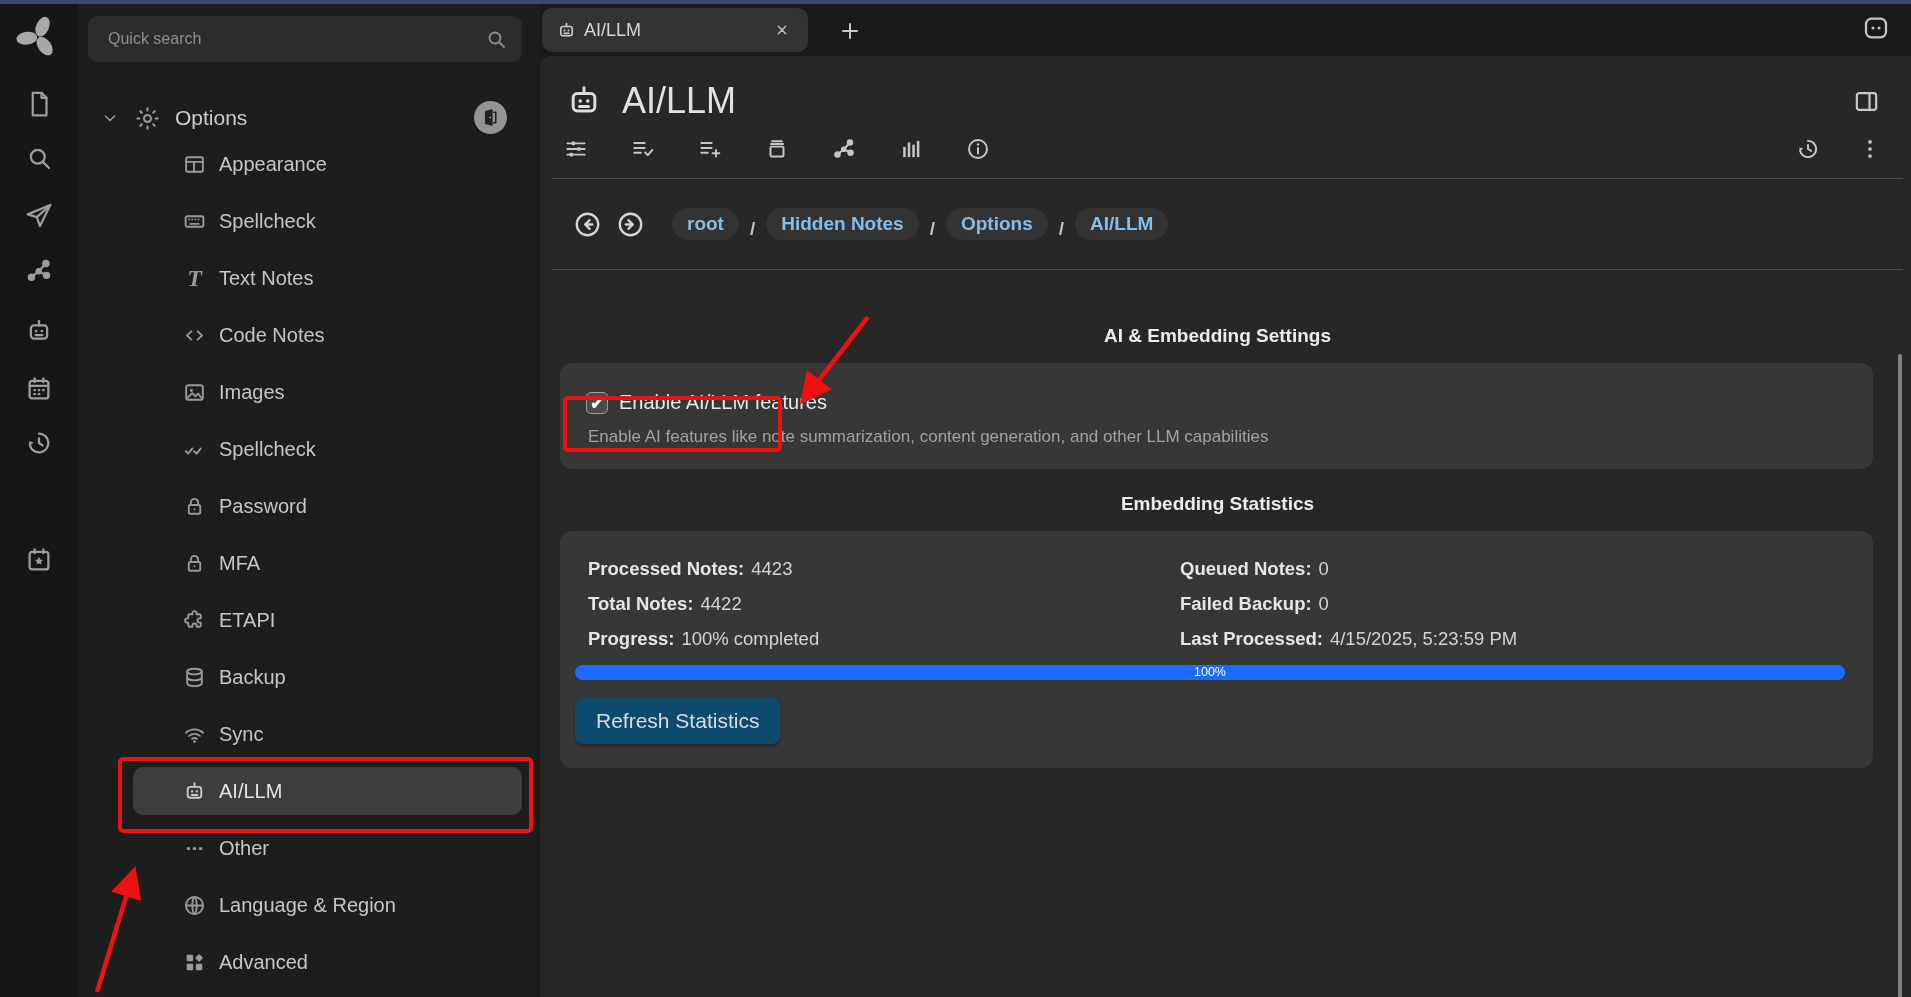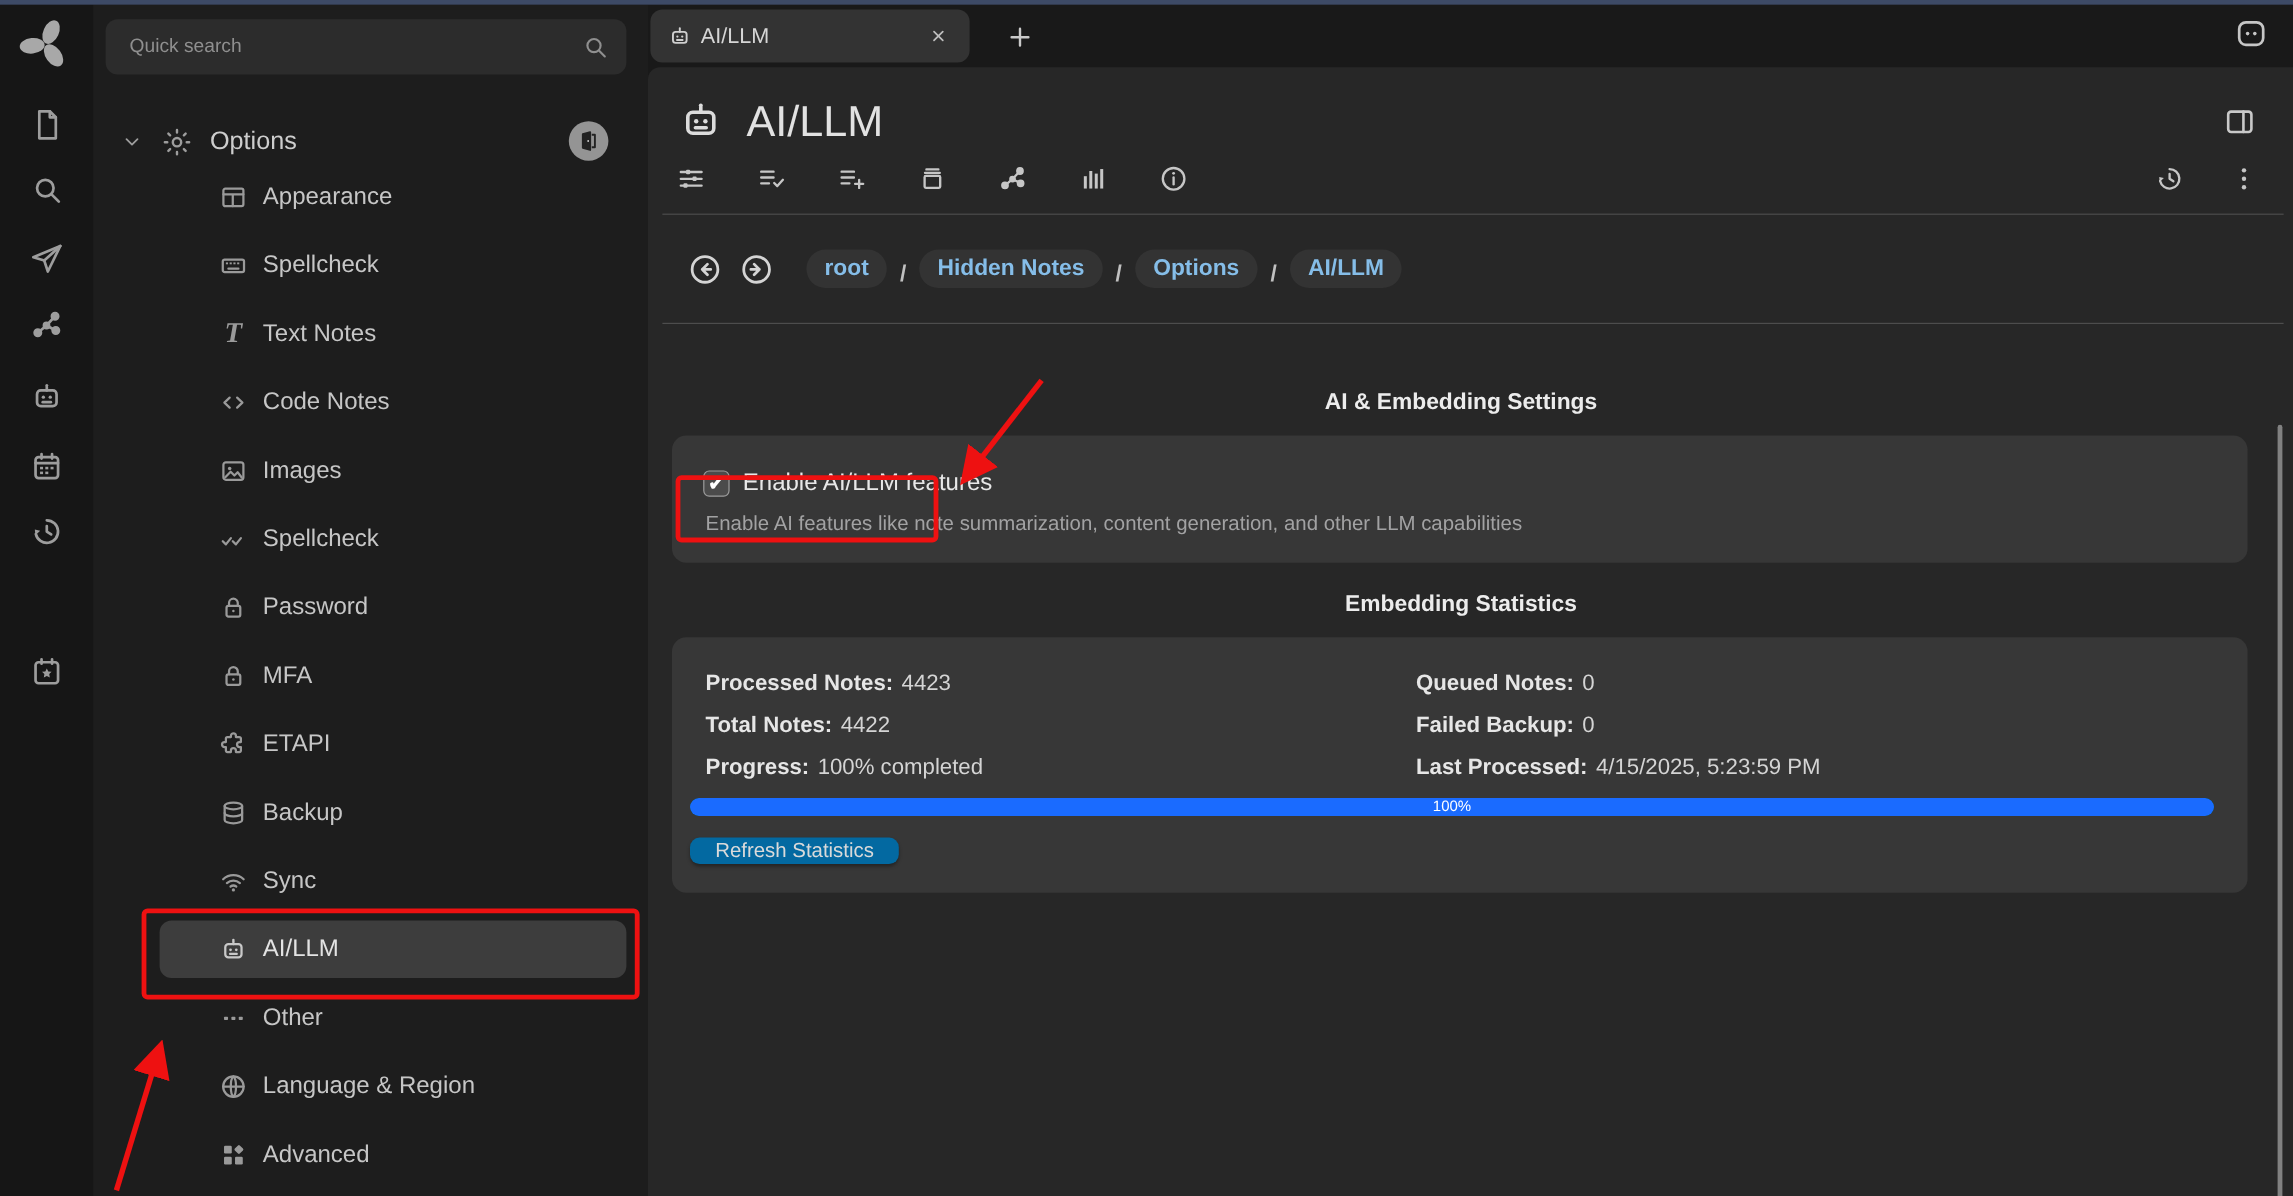--- a/index.html
+++ b/index.html
@@ -102,22 +102,22 @@
   .card.stats{margin-top:0;padding:20px 28px 24px 15px;}
   .stats-grid{display:grid;grid-template-columns:592px auto;padding-left:13px;}
   .stat-row{font-size:18.5px;line-height:35px;color:#d4d4d4;white-space:nowrap;}
   .stat-row b{color:#e6e6e6;margin-right:7px;}
   .progress{margin-top:9px;height:15px;border-radius:8px;background:#0369a1;overflow:hidden;}
   .progress-fill{
     height:15px;background:#1a6bff;border-radius:8px;color:#ffffff;font-size:12.5px;
     line-height:15px;text-align:center;
   }
   .refresh-btn{
-    margin-top:18px;background:#0369a1;color:#dadada;border:none;border-radius:8px;
-    font-size:17px;padding:1px 21px;font-family:"Liberation Sans",sans-serif;
+    margin-top:18px;background:#0c4a6e;color:#dadada;border:none;border-radius:8px;
+    font-size:21px;padding:11px 21px;font-family:"Liberation Sans",sans-serif;
     box-shadow:0 2px 3px rgba(0,0,0,.35);
   }
   .card.failed{margin-top:14px;padding:26px 28px 30px 13px;height:184px;}
   .failed-heading{font-size:19px;font-weight:bold;color:#ececec;margin:0;}
   .empty-box{
     margin-top:36px;background:#414141;border-radius:10px;padding:17px 30px;
     font-size:18px;color:#d2d2d2;
   }
 
   .scroll-thumb{position:absolute;right:9px;top:298px;width:4px;height:648px;background:#818181;border-radius:2px;}

